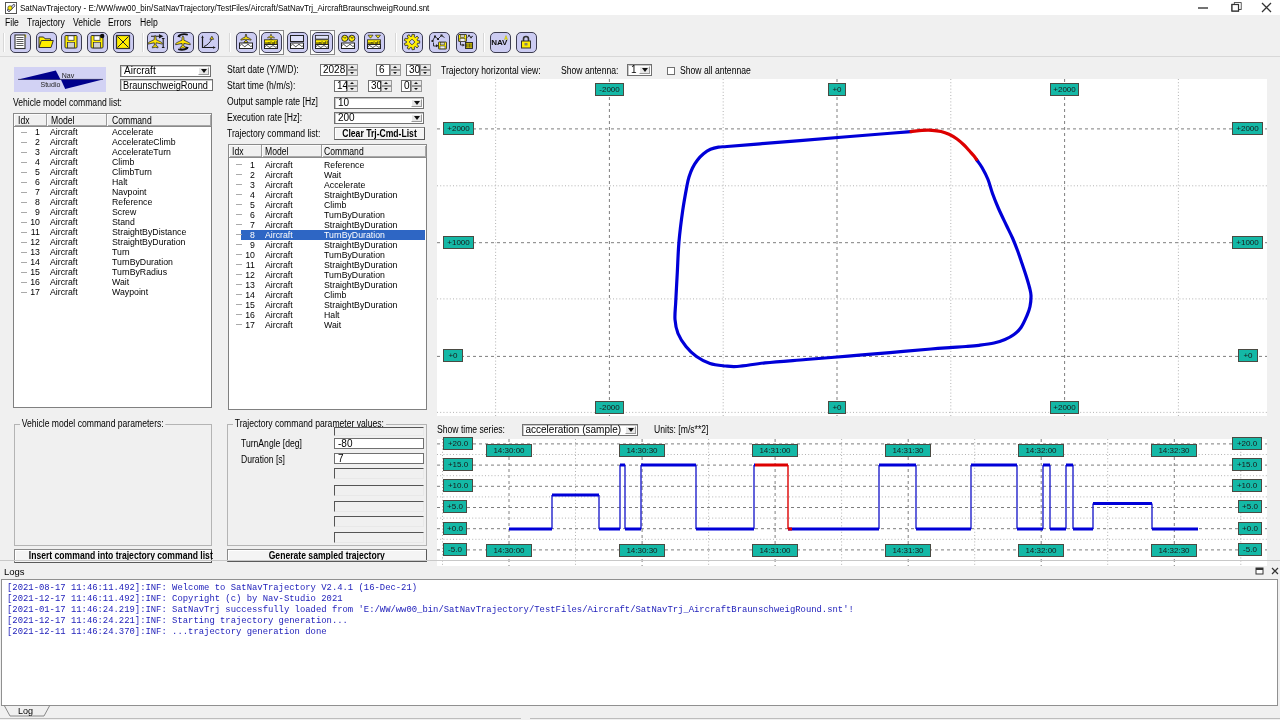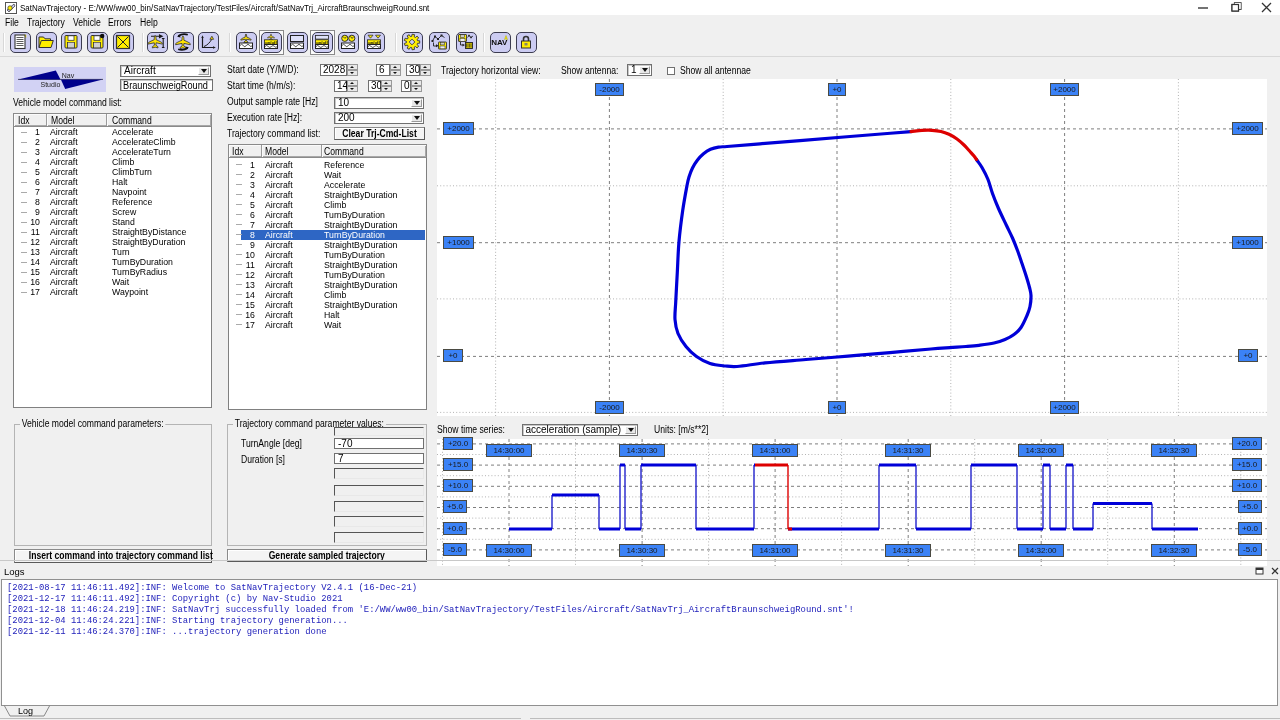--- a/index.html
+++ b/index.html
@@ -1,18 +1,18 @@
 <!DOCTYPE html>
 <html><head><meta charset="utf-8">
 <style>
 *{margin:0;padding:0;box-sizing:border-box;}
 html,body{width:1280px;height:720px;overflow:hidden;}
 body{font-family:"Liberation Sans",sans-serif;background:#f0f0f0;position:relative;}
 .abs{position:absolute;}
-.lbl{position:absolute;background:#3b82f6;border:1px solid #4a4a42;font-size:8px;color:#1a1a1a;text-align:center;line-height:11px;white-space:nowrap;}
+.lbl{position:absolute;background:#14b8a6;border:1px solid #4a4a42;font-size:8px;color:#1a1a1a;text-align:center;line-height:11px;white-space:nowrap;}
 .tbtn{position:absolute;width:21px;height:21px;background:#ccccf2;border:1.5px solid #3c3c50;border-radius:5px;top:32px;}
 .tsep{position:absolute;top:33px;width:2px;height:19px;border-left:1px solid #d8d8d8;border-right:1px solid #fff;background:#b0b0b0;}
 .row10{position:absolute;height:10px;font-size:9.5px;line-height:10px;color:#000;white-space:nowrap;transform:scaleX(0.92);transform-origin:0 50%;}
 .nrw{transform:scaleX(0.86);transform-origin:0 50%;white-space:nowrap;}
 </style></head>
 <body>
 <div style="position:absolute;left:0;top:0;width:1280px;height:15px;background:#ffffff;"></div>
 <svg class="abs" style="left:5px;top:2px" width="12" height="12" viewBox="0 0 12 12">
 <rect x="0.5" y="0.5" width="11" height="11" fill="#ffffff" stroke="#555"></rect>
 <path d="M2 8 L9 2 L10 4 L4 10 Z" fill="#c8c8ee" stroke="#333" stroke-width="0.7"></path>
@@ -434,21 +434,21 @@
 <div style="position:absolute;left:19.5px;top:418px;font-size:10px;line-height:11px;background:#f0f0f0;padding:0 2px;white-space:nowrap;transform:scaleX(0.86);transform-origin:0 50%;">Vehicle model command parameters:</div>
 <div style="position:absolute;left:13.5px;top:548.5px;width:198.5px;height:14px;background:#f4f4f4;border:1px solid #8a8a8a;border-right:1.5px solid #5a5a5a;border-bottom:1.5px solid #5a5a5a;box-shadow:inset 1px 1px 0 #ffffff;font-size:10px;font-weight:bold;text-align:center;line-height:12px;color:#000;">
     <div style="width:100%;white-space:nowrap;transform:scaleX(0.86);transform-origin:50% 50%;">Insert command into trajectory command list</div>
   </div>
 <div style="position:absolute;left:227px;top:423.5px;width:199.5px;height:122.5px;border:1px solid #b4b4b4;"></div>
 <div style="position:absolute;left:233px;top:417.5px;font-size:10px;line-height:11px;background:#f0f0f0;padding:0 2px;white-space:nowrap;transform:scaleX(0.86);transform-origin:0 50%;">Trajectory command parameter values:</div>
 <div style="position:absolute;left:227px;top:548.5px;width:199.5px;height:13.5px;background:#f4f4f4;border:1px solid #8a8a8a;border-right:1.5px solid #5a5a5a;border-bottom:1.5px solid #5a5a5a;box-shadow:inset 1px 1px 0 #ffffff;font-size:10px;font-weight:bold;text-align:center;line-height:11.5px;color:#000;">
     <div style="width:100%;white-space:nowrap;transform:scaleX(0.86);transform-origin:50% 50%;">Generate sampled trajectory</div>
   </div>
 <div style="position:absolute;left:334px;top:426.5px;width:90px;height:9px;background:#f0f0f0;border-top:1px solid #555;border-left:1px solid #555;border-right:1px solid #e8e8e8;border-bottom:1px solid #e8e8e8;font-size:10px;line-height:7px;padding-left:3px;"></div>
-<div style="position:absolute;left:334px;top:437.5px;width:90px;height:11px;background:#fff;border:1px solid #707070;font-size:10px;line-height:9px;padding-left:3px;">-70</div>
+<div style="position:absolute;left:334px;top:437.5px;width:90px;height:11px;background:#fff;border:1px solid #707070;font-size:10px;line-height:9px;padding-left:3px;">-80</div>
 <div style="position:absolute;left:334px;top:453px;width:90px;height:11px;background:#fff;border:1px solid #707070;font-size:10px;line-height:9px;padding-left:3px;">7</div>
 <div style="position:absolute;left:334px;top:468px;width:90px;height:11px;background:#f0f0f0;border-top:1px solid #555;border-left:1px solid #555;border-right:1px solid #e8e8e8;border-bottom:1px solid #e8e8e8;font-size:10px;line-height:9px;padding-left:3px;"></div>
 <div style="position:absolute;left:334px;top:484.5px;width:90px;height:11px;background:#f0f0f0;border-top:1px solid #555;border-left:1px solid #555;border-right:1px solid #e8e8e8;border-bottom:1px solid #e8e8e8;font-size:10px;line-height:9px;padding-left:3px;"></div>
 <div style="position:absolute;left:334px;top:501px;width:90px;height:11px;background:#f0f0f0;border-top:1px solid #555;border-left:1px solid #555;border-right:1px solid #e8e8e8;border-bottom:1px solid #e8e8e8;font-size:10px;line-height:9px;padding-left:3px;"></div>
 <div style="position:absolute;left:334px;top:515.5px;width:90px;height:11px;background:#f0f0f0;border-top:1px solid #555;border-left:1px solid #555;border-right:1px solid #e8e8e8;border-bottom:1px solid #e8e8e8;font-size:10px;line-height:9px;padding-left:3px;"></div>
 <div style="position:absolute;left:334px;top:531.5px;width:90px;height:11px;background:#f0f0f0;border-top:1px solid #555;border-left:1px solid #555;border-right:1px solid #e8e8e8;border-bottom:1px solid #e8e8e8;font-size:10px;line-height:9px;padding-left:3px;"></div>
 <div class="nrw" style="position:absolute;left:241px;top:437.5px;font-size:10px;line-height:11px;">TurnAngle [deg]</div>
 <div class="nrw" style="position:absolute;left:241px;top:453.5px;font-size:10px;line-height:11px;">Duration [s]</div>
 <div class="nrw" style="position:absolute;left:441px;top:65px;font-size:10px;line-height:11px;">Trajectory horizontal view:</div>
 <div class="nrw" style="position:absolute;left:561px;top:65px;font-size:10px;line-height:11px;">Show antenna:</div>
@@ -589,21 +589,21 @@
 <div style="position:absolute;left:0;top:560px;width:1280px;height:1px;background:#c8c8c8;"></div>
 <div style="position:absolute;left:4px;top:566px;font-size:9.5px;line-height:11px;">Logs</div>
 <svg class="abs" style="left:1255px;top:566px" width="24" height="10" viewBox="0 0 24 10">
 <rect x="1" y="2" width="7" height="6" fill="#fff" stroke="#333" stroke-width="1"></rect>
 <rect x="1" y="2" width="7" height="2" fill="#333"></rect>
 <path d="M17 2 L23 8 M23 2 L17 8" stroke="#333" stroke-width="1.2"></path>
 </svg>
 <div style="position:absolute;left:1px;top:578.5px;width:1277px;height:127px;background:#fff;border:1px solid #909090;"></div>
 <div style="position:absolute;left:7px;top:583.0px;font-family:'Liberation Mono',monospace;font-size:8.9px;line-height:10.9px;color:#2222bb;white-space:pre;">[2021-08-17 11:46:11.492]:INF: Welcome to SatNavTrajectory V2.4.1 (16-Dec-21)</div>
 <div style="position:absolute;left:7px;top:593.9px;font-family:'Liberation Mono',monospace;font-size:8.9px;line-height:10.9px;color:#2222bb;white-space:pre;">[2021-12-17 11:46:11.492]:INF: Copyright (c) by Nav-Studio 2021</div>
-<div style="position:absolute;left:7px;top:604.8px;font-family:'Liberation Mono',monospace;font-size:8.9px;line-height:10.9px;color:#2222bb;white-space:pre;">[2021-12-18 11:46:24.219]:INF: SatNavTrj successfully loaded from 'E:/WW/ww00_bin/SatNavTrajectory/TestFiles/Aircraft/SatNavTrj_AircraftBraunschweigRound.snt'!</div>
-<div style="position:absolute;left:7px;top:615.7px;font-family:'Liberation Mono',monospace;font-size:8.9px;line-height:10.9px;color:#2222bb;white-space:pre;">[2021-12-04 11:46:24.221]:INF: Starting trajectory generation...</div>
+<div style="position:absolute;left:7px;top:604.8px;font-family:'Liberation Mono',monospace;font-size:8.9px;line-height:10.9px;color:#2222bb;white-space:pre;">[2021-01-17 11:46:24.219]:INF: SatNavTrj successfully loaded from 'E:/WW/ww00_bin/SatNavTrajectory/TestFiles/Aircraft/SatNavTrj_AircraftBraunschweigRound.snt'!</div>
+<div style="position:absolute;left:7px;top:615.7px;font-family:'Liberation Mono',monospace;font-size:8.9px;line-height:10.9px;color:#2222bb;white-space:pre;">[2021-12-17 11:46:24.221]:INF: Starting trajectory generation...</div>
 <div style="position:absolute;left:7px;top:626.6px;font-family:'Liberation Mono',monospace;font-size:8.9px;line-height:10.9px;color:#2222bb;white-space:pre;">[2021-12-11 11:46:24.370]:INF: ...trajectory generation done</div>
 <svg class="abs" style="left:0px;top:705px" width="60" height="13" viewBox="0 0 60 13">
 <path d="M4 0 L10 11 L44 11 L50 0" fill="none" stroke="#888" stroke-width="1"></path>
 <text x="18" y="9" font-size="9" fill="#000" font-family="Liberation Sans">Log</text>
 </svg>
 <div style="position:absolute;left:0;top:717px;width:1280px;height:3px;background:#f0f0f0;"></div>
 <div style="position:absolute;left:0;top:718px;width:521px;height:1px;background:#bdbdbd;"></div>
 <div style="position:absolute;left:530px;top:718px;width:750px;height:1px;background:#bdbdbd;"></div>
 </body></html>

